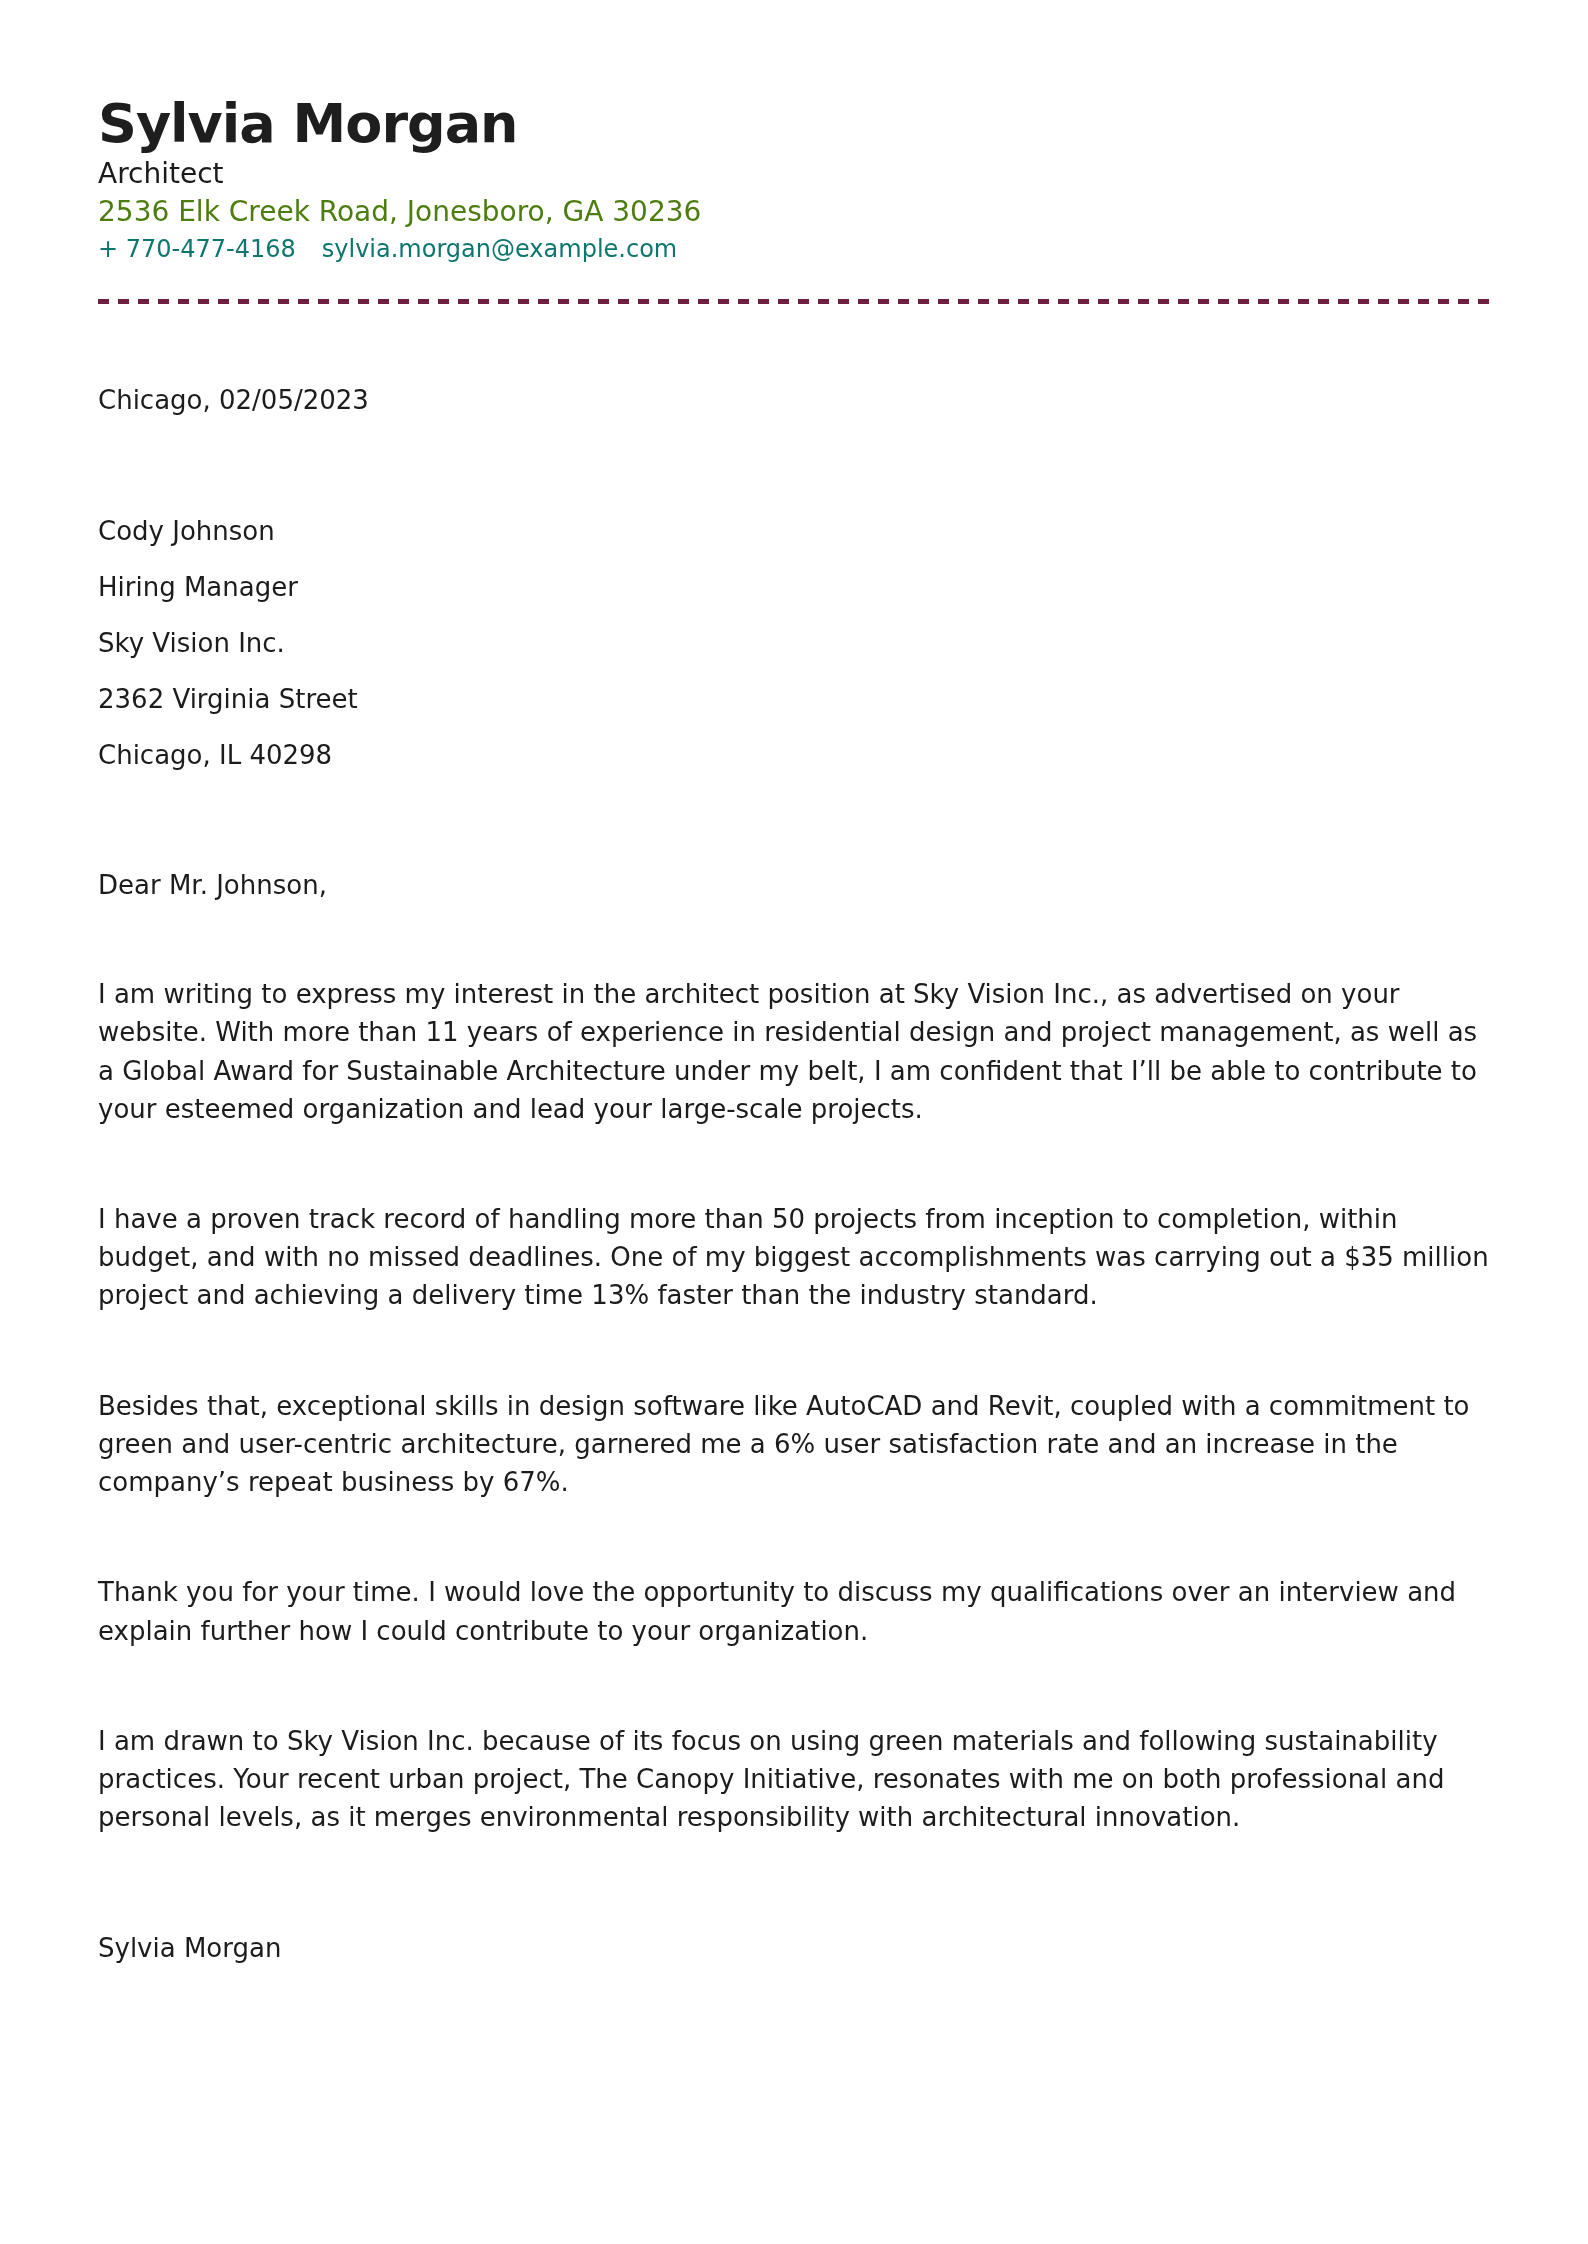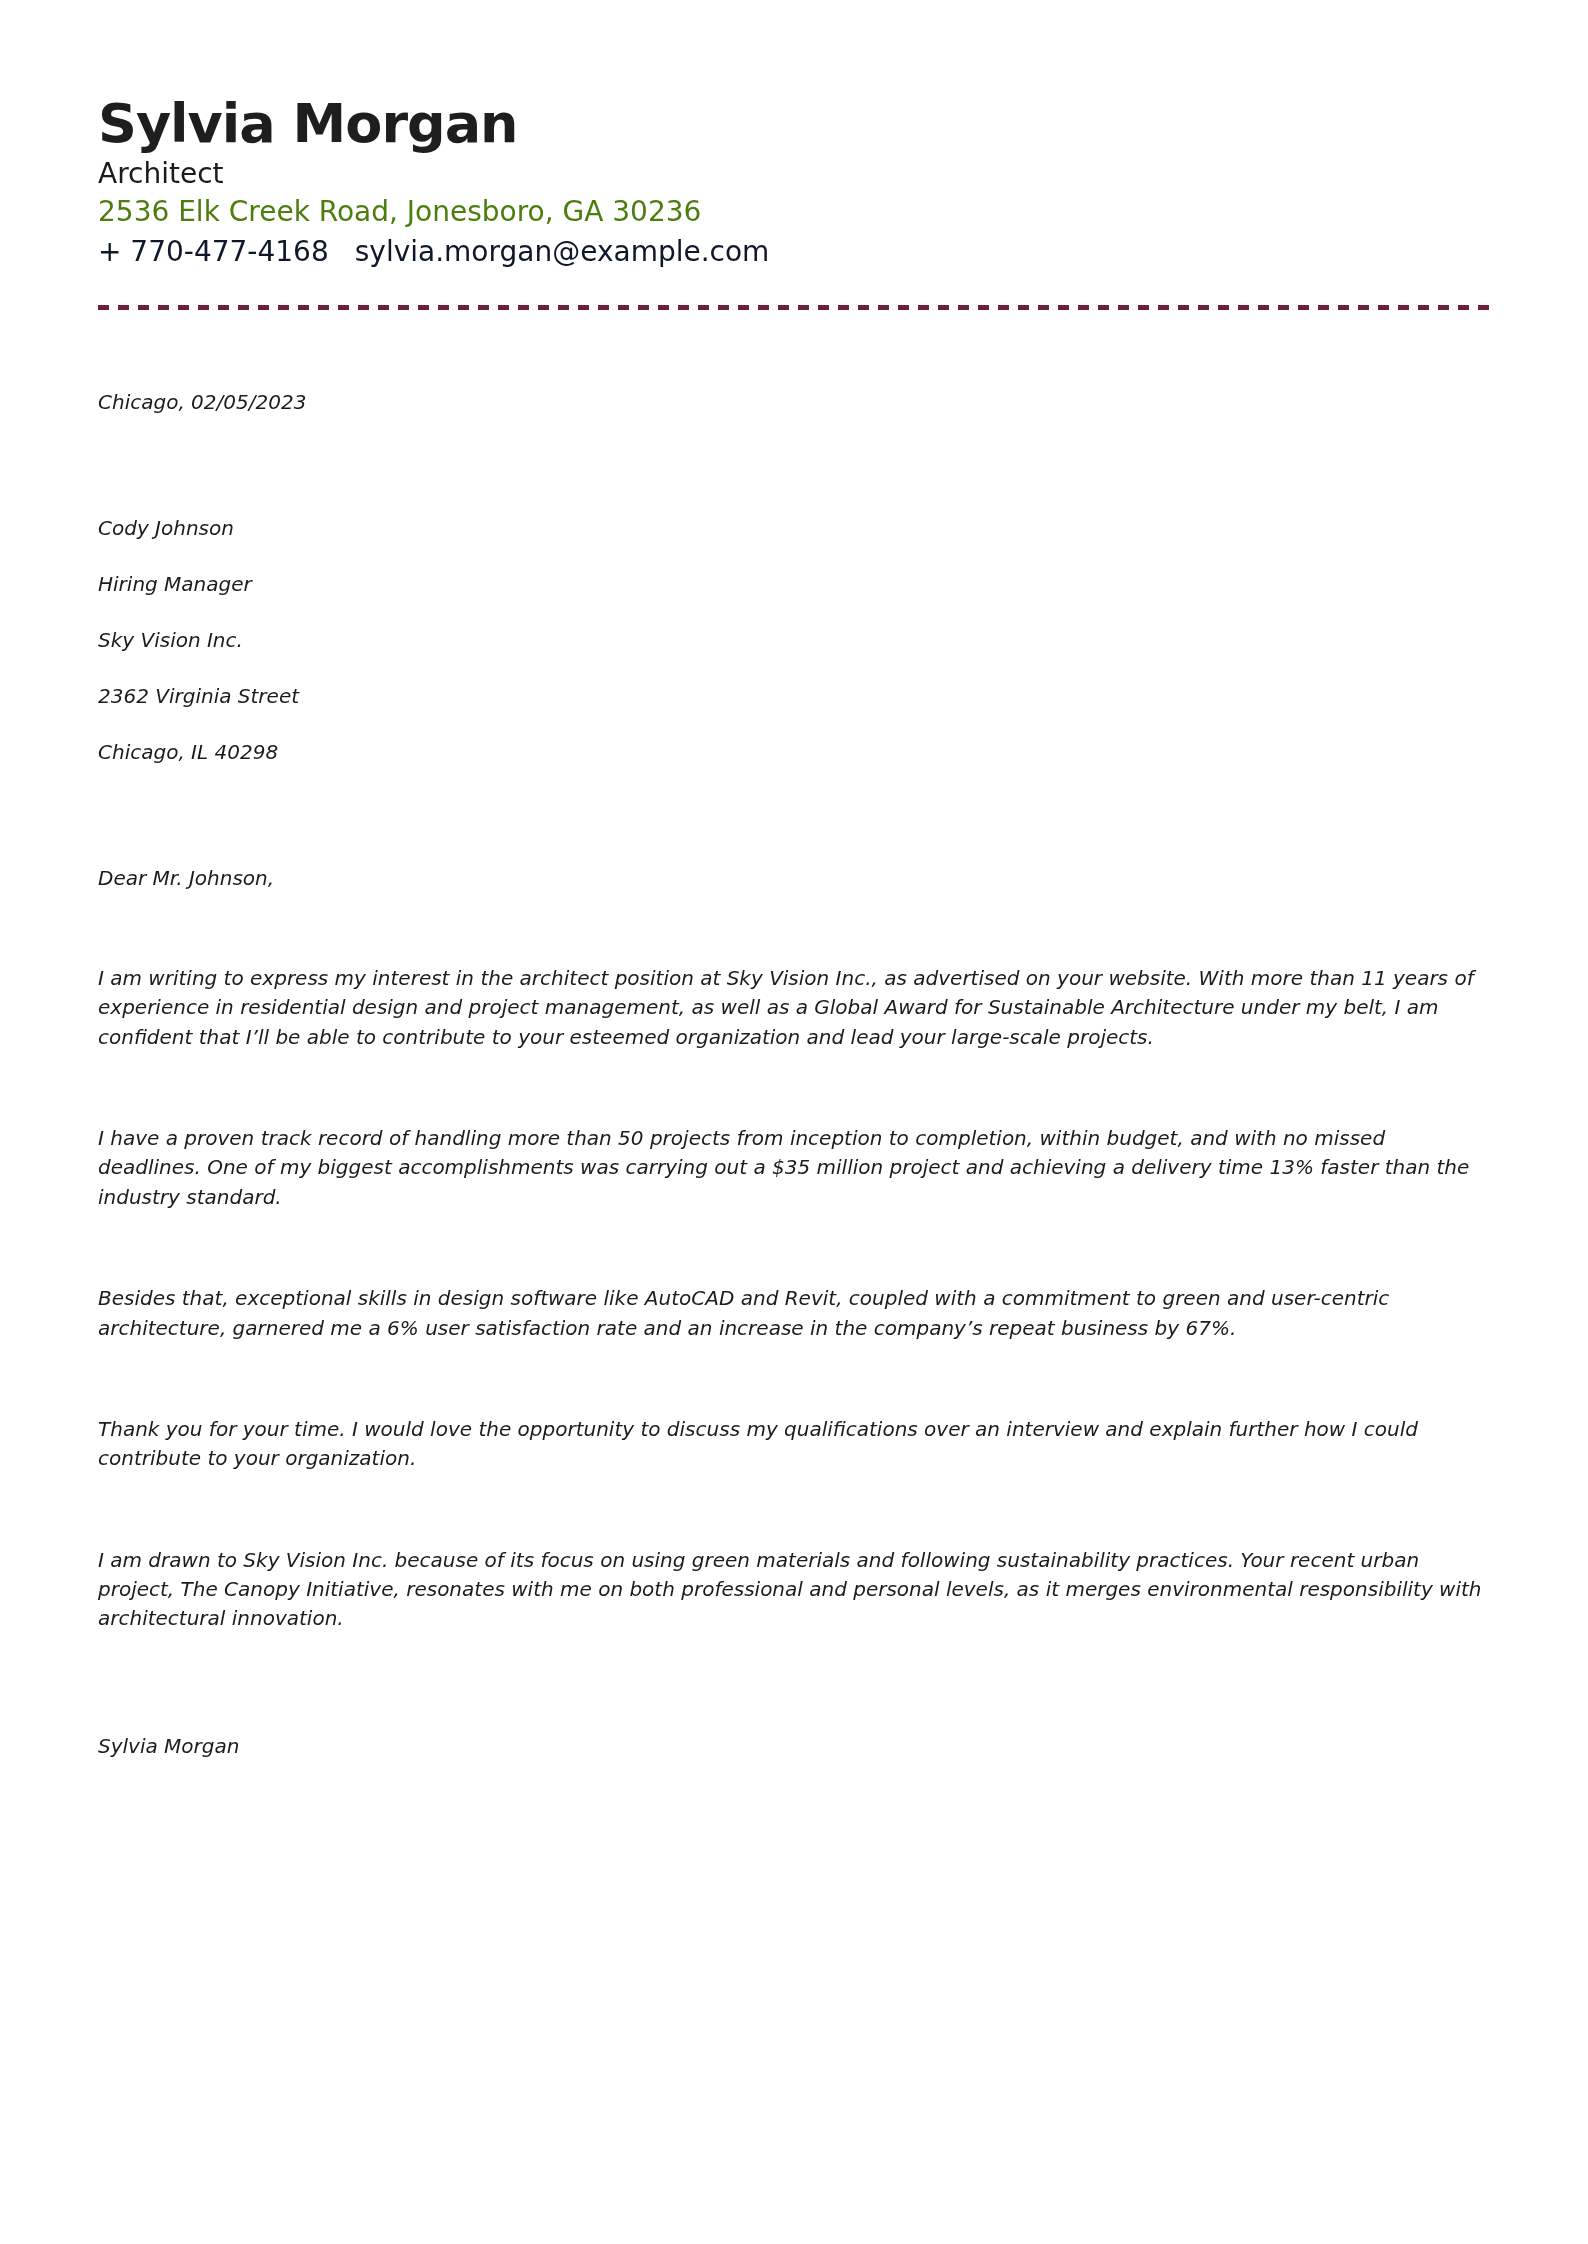--- a/index.html
+++ b/index.html
@@ -34,41 +34,40 @@
     margin-top: 2px;
     line-height: 1.35;
     color: #1b1b1b;
   }
   .address {
     font-size: 28px;
     line-height: 1.35;
     color: #4d7c0f;
   }
   .contact-line {
-    font-size: 28px;
+    font-size: 24px;
     line-height: 1.35;
     margin-top: 2px;
-    color: #0f172a;
+    color: #0f766e;
   }
   .contact-line .phone { margin-right: 26px; }
 
   .divider {
     margin-top: 34px;
     height: 5px;
     background: repeating-linear-gradient(
       to right,
       #6e1f3f 0px, #6e1f3f 11px,
       transparent 11px, transparent 20px
     );
   }
 
   
   .letter {
-    font-style: italic;
-    font-size: 20px;
+    font-size: 26px;
     color: #1c1c1c;
   }
   .date-line {
     margin-top: 78px;
     line-height: 1.4;
   }
   .recipient { margin-top: 84px; }
   .recipient p { line-height: 56px; }
   .salutation { margin-top: 84px; line-height: 1.4; }
   .letter .para {

